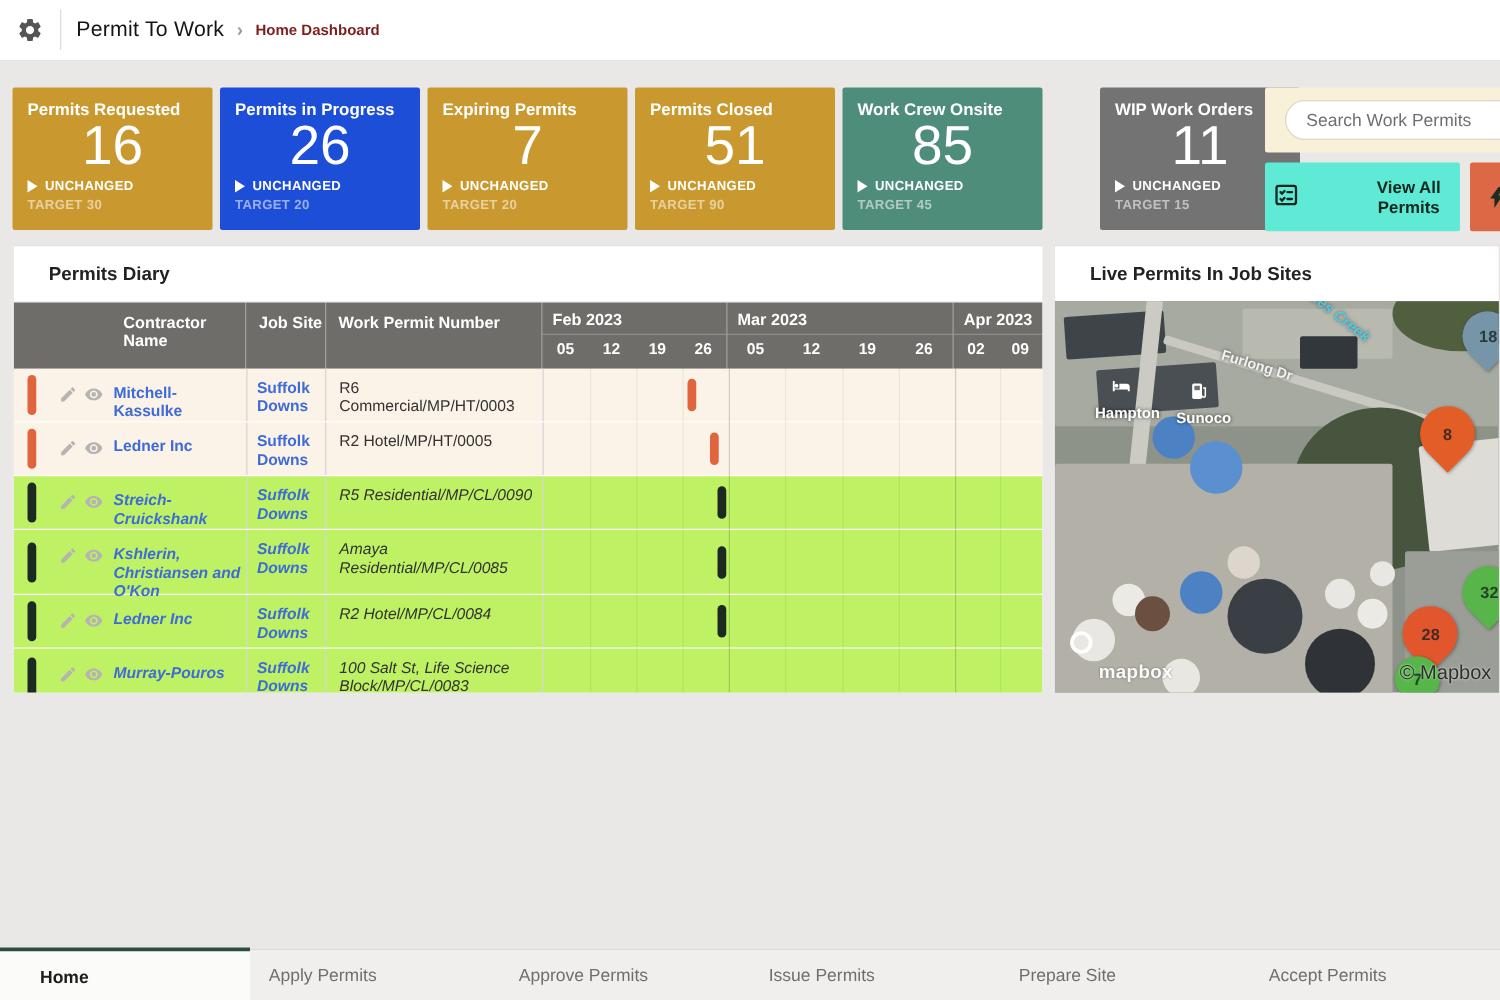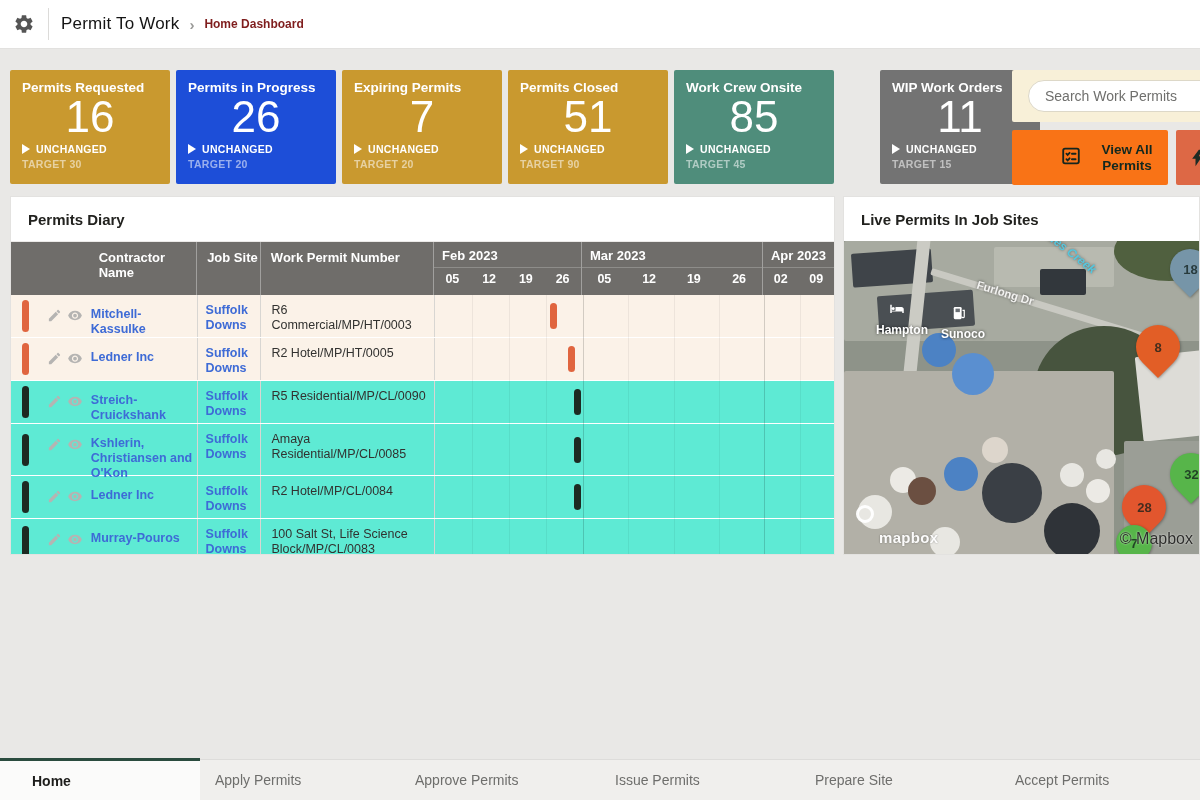--- a/index.html
+++ b/index.html
@@ -20,50 +20,50 @@
   .kpi .klabel{font-size:13.5px;font-weight:600;}
   .kpi .kvalue{font-size:44px;font-weight:500;text-align:center;line-height:48px;margin-top:-2px;}
   .kpi .ktrend{display:flex;align-items:center;gap:6px;font-size:10.5px;font-weight:700;letter-spacing:.3px;margin-top:2px;}
   .kpi .tri{width:0;height:0;border-top:5px solid transparent;border-bottom:5px solid transparent;border-left:8px solid #fff;}
   .kpi .ktarget{font-size:10.5px;font-weight:600;color:rgba(255,255,255,.55);letter-spacing:.3px;margin-top:3px;}
 
   
   .search-wrap{position:absolute;left:1012px;top:70px;width:200px;height:52px;background:#f8f0d8;border-radius:2px;}
   .search-input{position:absolute;left:16px;top:10px;width:200px;height:32px;border:1px solid #ddd8c8;border-radius:17px;background:#fff;font-family:"Liberation Sans",sans-serif;font-size:14px;color:#555;padding:0 16px;box-sizing:border-box;outline:none;}
   .search-input::placeholder{color:#6f6f6d;}
-  .btn-viewall{position:absolute;left:1012px;top:130px;width:156px;height:55px;background:#f97316;border:none;border-radius:2px;display:flex;align-items:center;justify-content:flex-end;gap:10px;cursor:pointer;color:#12281f;font-family:"Liberation Sans",sans-serif;}
+  .btn-viewall{position:absolute;left:1012px;top:130px;width:156px;height:55px;background:#5eead4;border:none;border-radius:2px;display:flex;align-items:center;justify-content:space-between;gap:10px;cursor:pointer;color:#12281f;font-family:"Liberation Sans",sans-serif;}
   .btn-viewall .blabel{font-size:13.5px;font-weight:600;line-height:16px;text-align:center;width:70px;}
   .btn-cut{position:absolute;left:1176px;top:130px;width:80px;height:55px;background:#dd6845;border:none;border-radius:2px;display:flex;align-items:center;padding-left:12px;cursor:pointer;color:#242321;}
 
   
   .panel{position:absolute;background:#fff;border:1px solid #e3e2e0;box-sizing:border-box;}
   .panel-diary{left:10px;top:196px;width:825px;height:359px;overflow:hidden;}
   .panel-map{left:843px;top:196px;width:357px;height:359px;overflow:hidden;}
-  .panel-title{height:44px;display:flex;align-items:center;padding-left:17px;font-size:15px;font-weight:700;color:#22221f;border-bottom:1px solid #eceae8;}
+  .panel-title{height:44px;display:flex;align-items:center;padding-left:28px;font-size:15px;font-weight:700;color:#22221f;border-bottom:1px solid #eceae8;}
 
   
   .thead{display:flex;background:#6f6d6a;color:#fff;height:53px;}
   .th{box-sizing:border-box;padding:8px 0 16px 10px;font-size:13px;font-weight:700;line-height:15px;}
   .th-ic{width:78px;}
   .th-contractor{width:108px;}
   .th-jobsite{width:64px;border-left:1px solid rgba(255,255,255,.35);}
   .th-permit{width:174px;border-left:1px solid rgba(255,255,255,.35);}
   .gantt-head{width:401px;display:flex;box-sizing:border-box;}
   .gmonth{box-sizing:border-box;border-left:1px solid rgba(255,255,255,.35);}
   .gmonth .mlabel{font-size:13px;font-weight:600;padding:6px 0 4px 8px;border-bottom:1px solid rgba(255,255,255,.22);white-space:nowrap;}
   .gweeks{display:flex;}
   .gweeks span{display:inline-block;text-align:center;font-size:12.5px;font-weight:600;padding-top:4px;box-sizing:border-box;}
 
   .tbody{position:relative;}
   .gantt-grid{position:absolute;left:424px;top:0;width:401px;height:100%;pointer-events:none;}
   .gantt-grid i{position:absolute;top:0;bottom:0;width:1px;background:rgba(0,0,0,.055);}
   .gantt-grid i.month{background:rgba(0,0,0,.16);}
   .trow{display:flex;border-bottom:1px solid #fff;box-sizing:border-box;}
   .trow.warm{background:#fbf2e8;}
-  .trow.cool{background:#5eead4;}
+  .trow.cool{background:#bef264;font-style:italic;}
   .c-ind{width:26px;box-sizing:border-box;display:flex;align-items:center;}
   .ind-pill{width:7px;height:32px;border-radius:4px;margin-left:11px;}
   .c-icons{width:52px;box-sizing:border-box;display:flex;gap:5px;justify-content:flex-end;padding:13px 6px 0 0;color:#b5b4b2;}
   .c-icons svg{cursor:pointer;}
   .c-contr{width:108px;box-sizing:border-box;padding:12px 4px 0 2px;font-size:12.5px;font-weight:600;color:#3e6bd6;line-height:15px;cursor:pointer;}
   .c-site{width:64px;box-sizing:border-box;border-left:1px solid #d8d6d2;padding:8px 2px 0 8px;font-size:12.5px;font-weight:600;color:#3e6bd6;line-height:15px;cursor:pointer;}
   .c-permit{width:174px;box-sizing:border-box;border-left:1px solid #d8d6d2;padding:8px 6px 0 10px;font-size:12.5px;font-weight:500;color:#323230;line-height:15px;}
   .c-gantt{width:401px;position:relative;border-left:1px solid #d8d6d2;box-sizing:border-box;}
   .gmark{position:absolute;top:50%;transform:translateY(-50%);width:7px;height:26px;border-radius:4px;}
 

